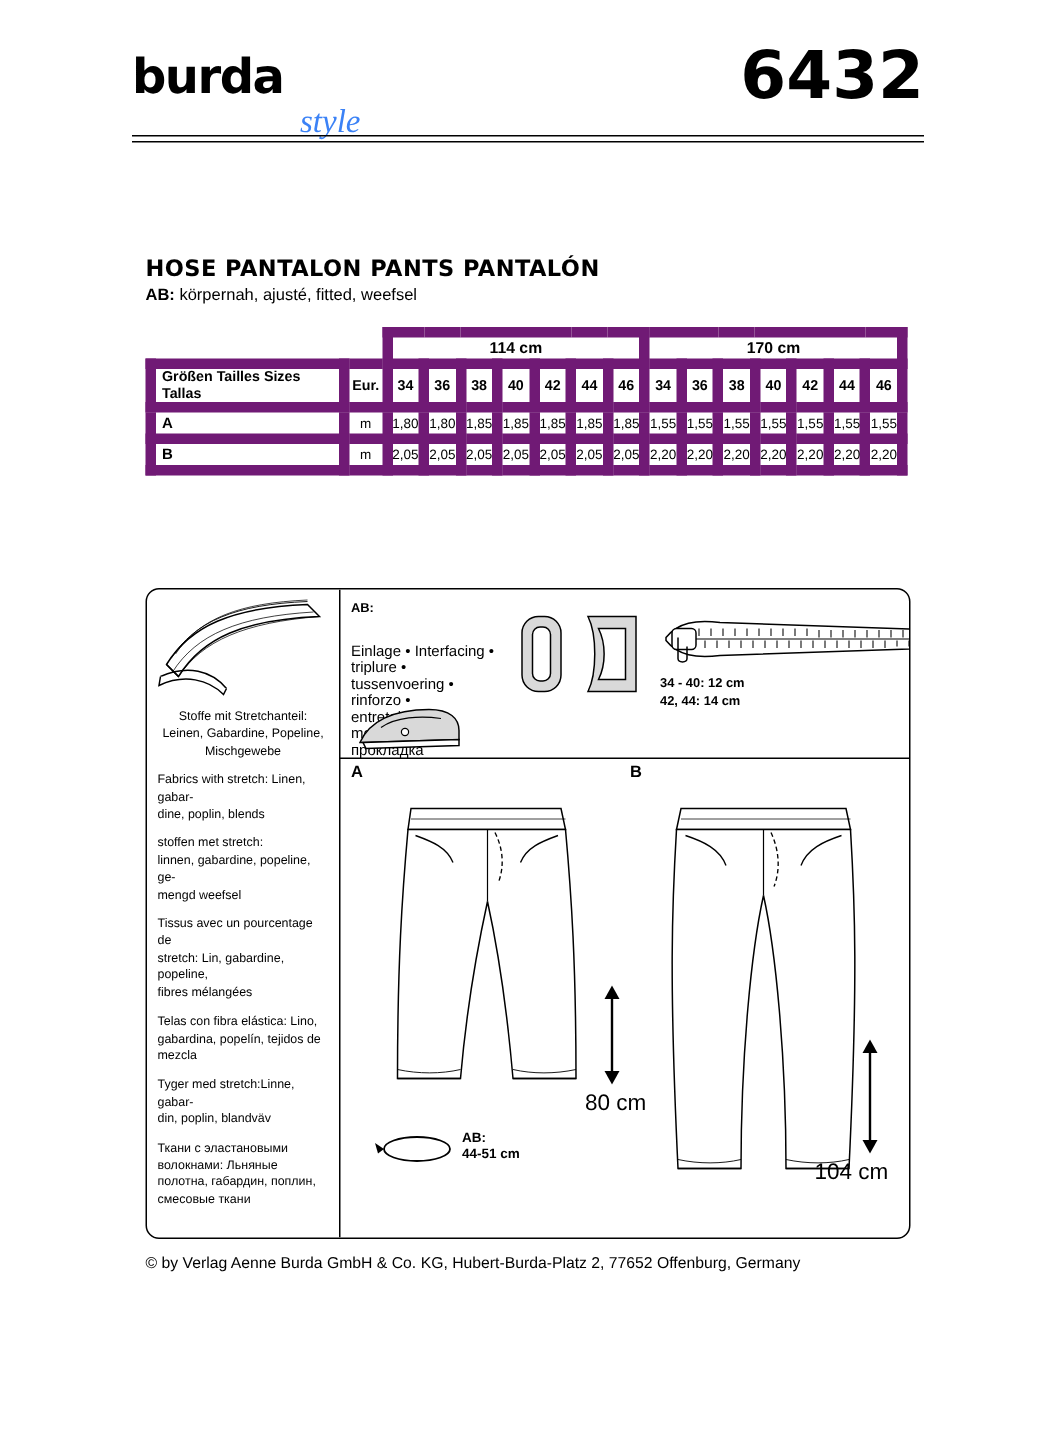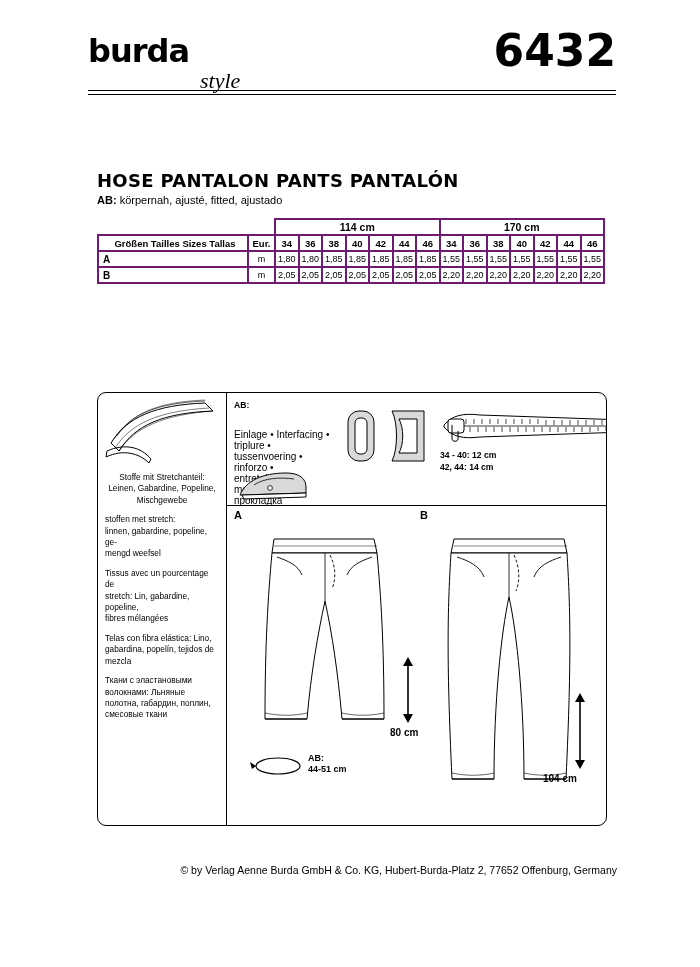--- a/index.html
+++ b/index.html
@@ -15,47 +15,47 @@
   
   .header{position:absolute;left:88px;top:28px;width:528px;height:70px;}
   .brand{
     position:absolute;left:0;top:2px;
     font-family:"DejaVu Sans", sans-serif;
     font-weight:bold;font-size:32px;letter-spacing:-1px;line-height:42px;
   }
   .brand-style{
     position:absolute;left:112px;top:40px;
     font-family:"Liberation Serif", serif;
-    font-style:italic;font-size:22px;color:#000000;
+    font-style:italic;font-size:22px;color:#3b82f6;
   }
   .pattern-no{
     position:absolute;right:0;top:0;
     font-family:"DejaVu Sans", sans-serif;
     font-weight:bold;font-size:44px;letter-spacing:0px;line-height:46px;margin-left:39px;
   }
   .hrule{position:absolute;left:0;right:0;top:62px;border-top:1px solid #000;}
   .hrule.thin{top:66px;border-top:1px solid #000;}
 
   
   .titles{position:absolute;left:97px;top:170px;width:520px;}
   .title-main{
     font-family:"DejaVu Sans", sans-serif;
-    font-weight:bold;font-size:18px;letter-spacing:0.3px;
+    font-weight:bold;font-size:15px;letter-spacing:0.3px;
   }
   .title-sub{font-size:11px;margin-top:3px;}
   .title-sub b{font-weight:bold;}
 
   
   .table-wrap{position:absolute;left:97px;top:218px;width:508px;}
   table.sizes{border-collapse:collapse;width:100%;font-size:9px;}
   table.sizes td,table.sizes th{
-    border:2px solid #701a75;padding:0;text-align:center;
+    border:7px solid #701a75;padding:0;text-align:center;
     height:14px;font-weight:normal;
   }
-  table.sizes .lbl{text-align:center;padding-left:4px;font-weight:bold;font-size:9.5px;}
+  table.sizes .lbl{text-align:left;padding-left:4px;font-weight:bold;font-size:9.5px;}
   table.sizes .hdr-width{font-weight:bold;font-size:10.5px;}
   table.sizes .sizehdr{font-weight:bold;font-size:9.5px;}
   table.sizes .unit{font-size:9px;}
   table.sizes .rowlabel{font-weight:bold;text-align:left;padding-left:4px;font-size:10px;}
   .nobord{border:none !important;}
 
   
   .mainbox{
     position:absolute;left:97px;top:392px;width:508px;height:432px;
     border:1px solid #000;border-radius:9px;
@@ -75,49 +75,48 @@
   .notion-label{position:absolute;left:8px;top:7px;font-size:8.6px;font-weight:bold;}
   .notion-list{position:absolute;left:8px;top:36px;width:96px;font-size:10px;line-height:11px;}
   .iron{position:absolute;left:10px;top:78px;width:74px;height:28px;}
   .interfacing{position:absolute;left:118px;top:14px;width:86px;height:58px;}
   .zipbox{position:absolute;left:214px;top:12px;width:250px;height:92px;font-weight:bold;}
   .zip-note{position:absolute;left:0;top:44px;font-size:8.6px;line-height:12px;}
 
   
   .garments{position:absolute;left:128px;top:112px;right:0;bottom:0;}
   .g-label{position:absolute;font-weight:bold;font-size:11px;}
-  .meas{position:absolute;font-size:10px;font-weight:bold;}
+  .meas{position:absolute;font-size:15px;font-weight:normal;}
   .ab-note{position:absolute;font-size:9px;font-weight:bold;line-height:11px;}
 
   
   .footer{
-    position:absolute;left:97px;top:864px;width:520px;
+    position:absolute;left:97px;top:836px;width:520px;
     font-size:10.5px;
-    text-align:right;
   }
   svg{display:block;overflow:visible;}
 </style>
 </head>
 <body>
 
 <div class="page">
 
   <div class="header">
     <div class="brand">burda</div>
     <div class="brand-style">style</div>
     <div class="pattern-no">6432</div>
     <div class="hrule"></div>
     <div class="hrule thin"></div>
   </div>
 
   <div class="titles">
     <div class="title-main">HOSE PANTALON PANTS PANTALÓN</div>
     <div class="title-sub">
       <b>AB:</b>
-      <span>körpernah, ajusté, fitted, ajustado</span>
+      <span>körpernah, ajusté, fitted, weefsel</span>
     </div>
   </div>
 
   <div class="table-wrap">
     <table class="sizes">
       <tbody>
         <tr>
           <td class="nobord" style="width:150px;border:none;"></td>
           <td class="nobord" style="width:26px;border:none;"></td>
           <td class="hdr-width" colspan="7">114 cm</td>
@@ -195,29 +194,33 @@
           <path d="M12 37 C28 13, 55 3, 100 1" fill="none" stroke="#000" stroke-width="0.5"></path>
           <path d="M10 49 C26 24, 54 12, 104 9" fill="none" stroke="#000" stroke-width="0.5"></path>
           <path d="M14 52 C30 28, 58 16, 108 12" fill="none" stroke="#000" stroke-width="0.5"></path>
           <path d="M2 52 C20 44, 36 48, 46 60" fill="none" stroke="#000" stroke-width="1"></path>
           <path d="M2 52 L1 58 C18 50, 34 54, 44 64 L46 60" fill="#fff" stroke="#000" stroke-width="1"></path>
         </svg>
       </div>
       <div class="fab-text first" style="white-space:pre-line;">Stoffe mit Stretchanteil:
 Leinen, Gabardine, Popeline,
 Mischgewebe</div>
+      <div class="fab-text" style="white-space:pre-line;">Fabrics with stretch: Linen, gabar-
+dine, poplin, blends</div>
       <div class="fab-text" style="white-space:pre-line;">stoffen met stretch:
 linnen, gabardine, popeline, ge-
 mengd weefsel</div>
       <div class="fab-text" style="white-space:pre-line;">Tissus avec un pourcentage de
 stretch: Lin, gabardine, popeline,
 fibres mélangées</div>
       <div class="fab-text" style="white-space:pre-line;">Telas con fibra elástica: Lino,
 gabardina, popelín, tejidos de
 mezcla</div>
+      <div class="fab-text" style="white-space:pre-line;">Tyger med stretch:Linne, gabar-
+din, poplin, blandväv</div>
       <div class="fab-text" style="white-space:pre-line;">Ткани с эластановыми
 волокнами: Льняные
 полотна, габардин, поплин,
 смесовые ткани</div>
     </div>
 
     <div class="notions">
       <div class="notion-label">AB:</div>
       <div class="notion-list" style="white-space:pre-line;">Einlage • Interfacing • triplure •
 tussenvoering • rinforzo •

